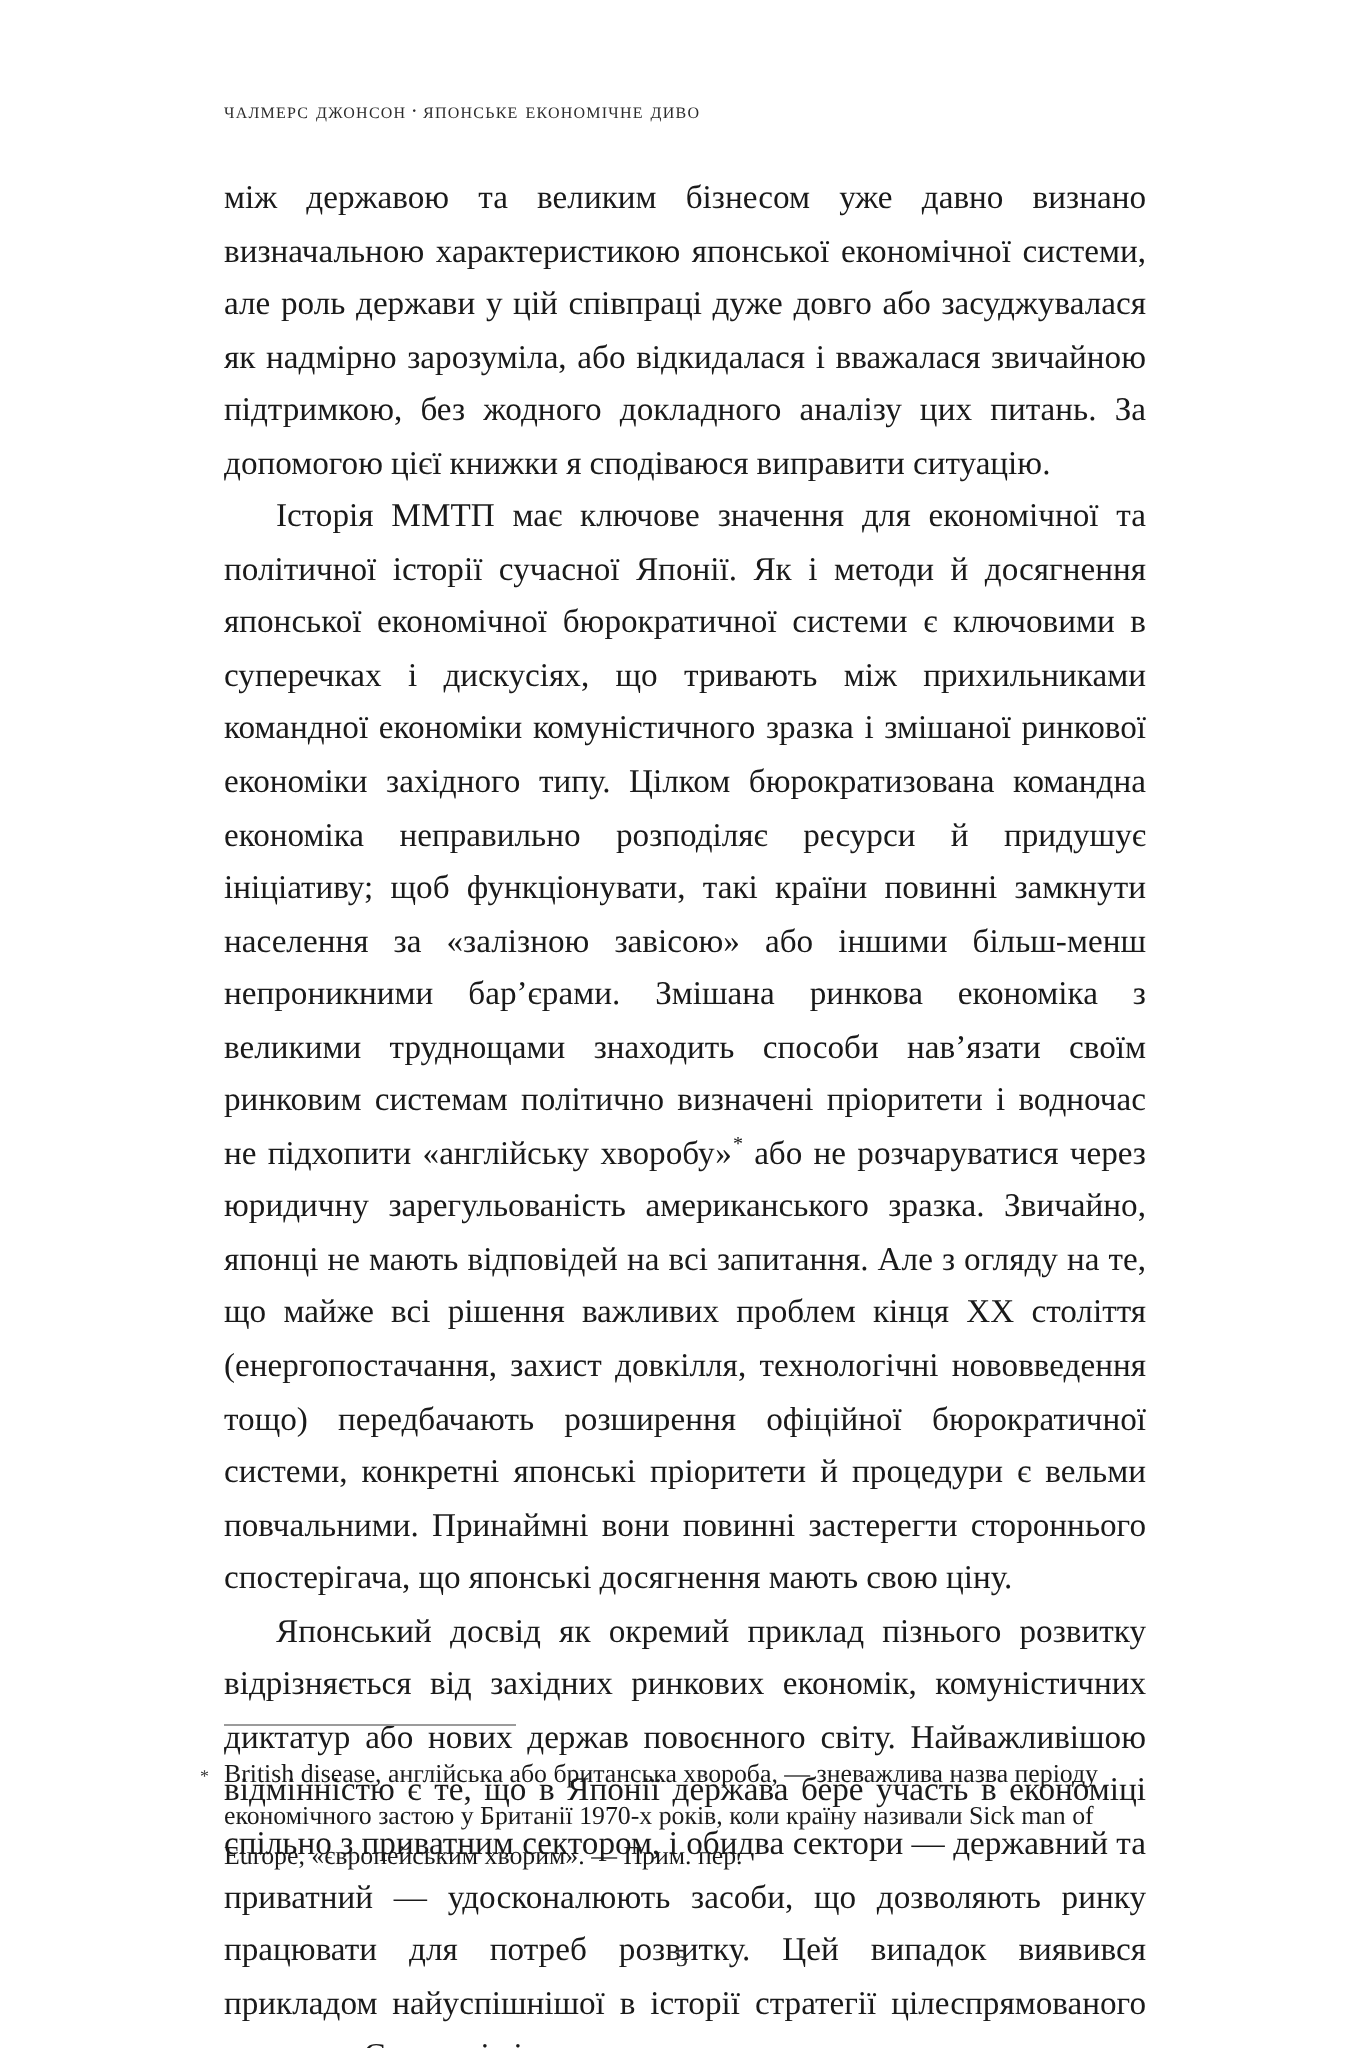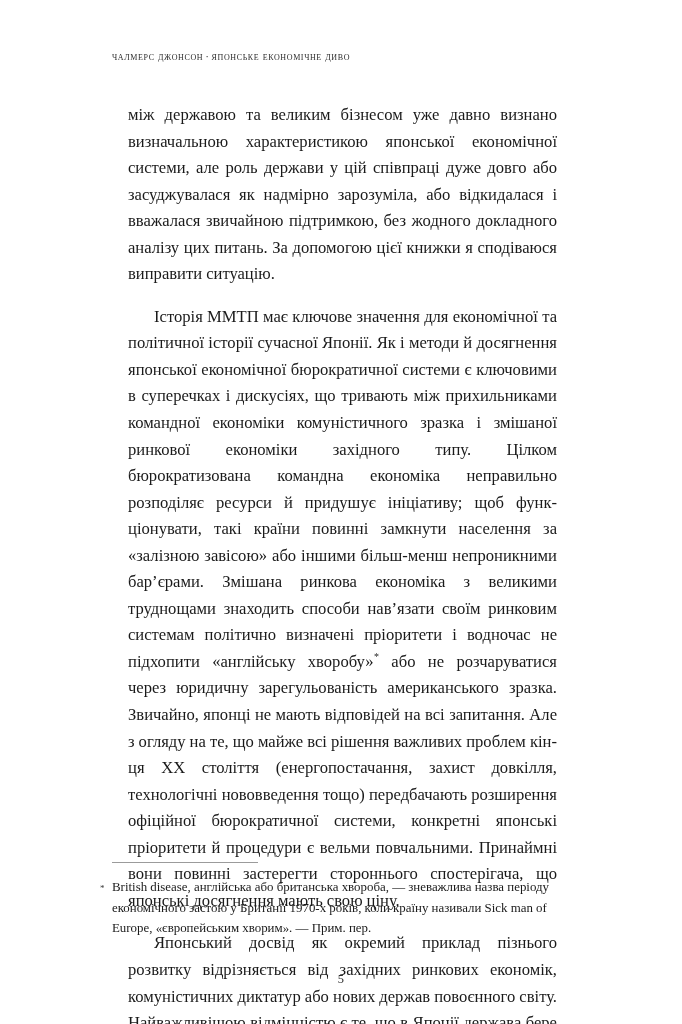--- a/index.html
+++ b/index.html
@@ -40,21 +40,21 @@
 
   
   .body-block {
     position: absolute;
     left: 112px;
     top: 86px;
     width: 461px;
   }
 
   .para {
-    margin: 16px;
+    margin: 0;
     font-size: 16.6px;
     line-height: 26.55px;
     text-align: justify;
     text-justify: inter-word;
     hyphens: manual;
     word-spacing: -0.1px;
   }
   .para.indent {
     text-indent: 26px;
   }

